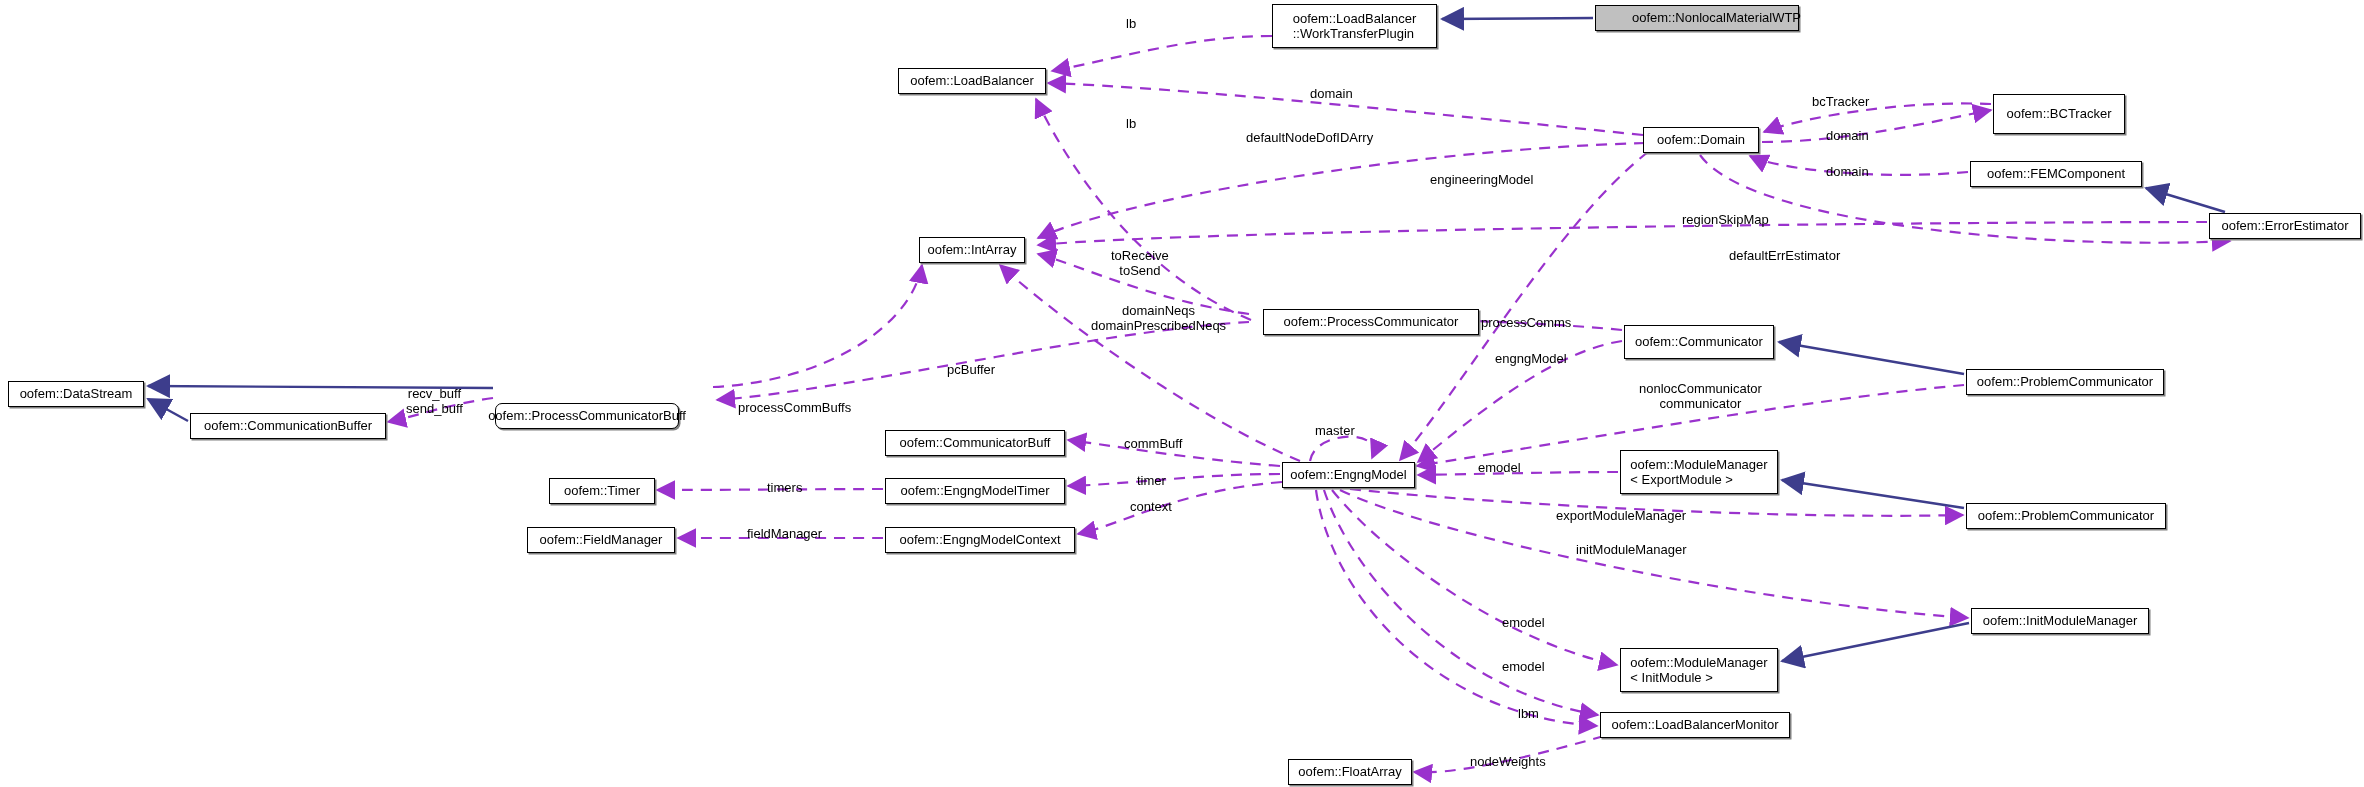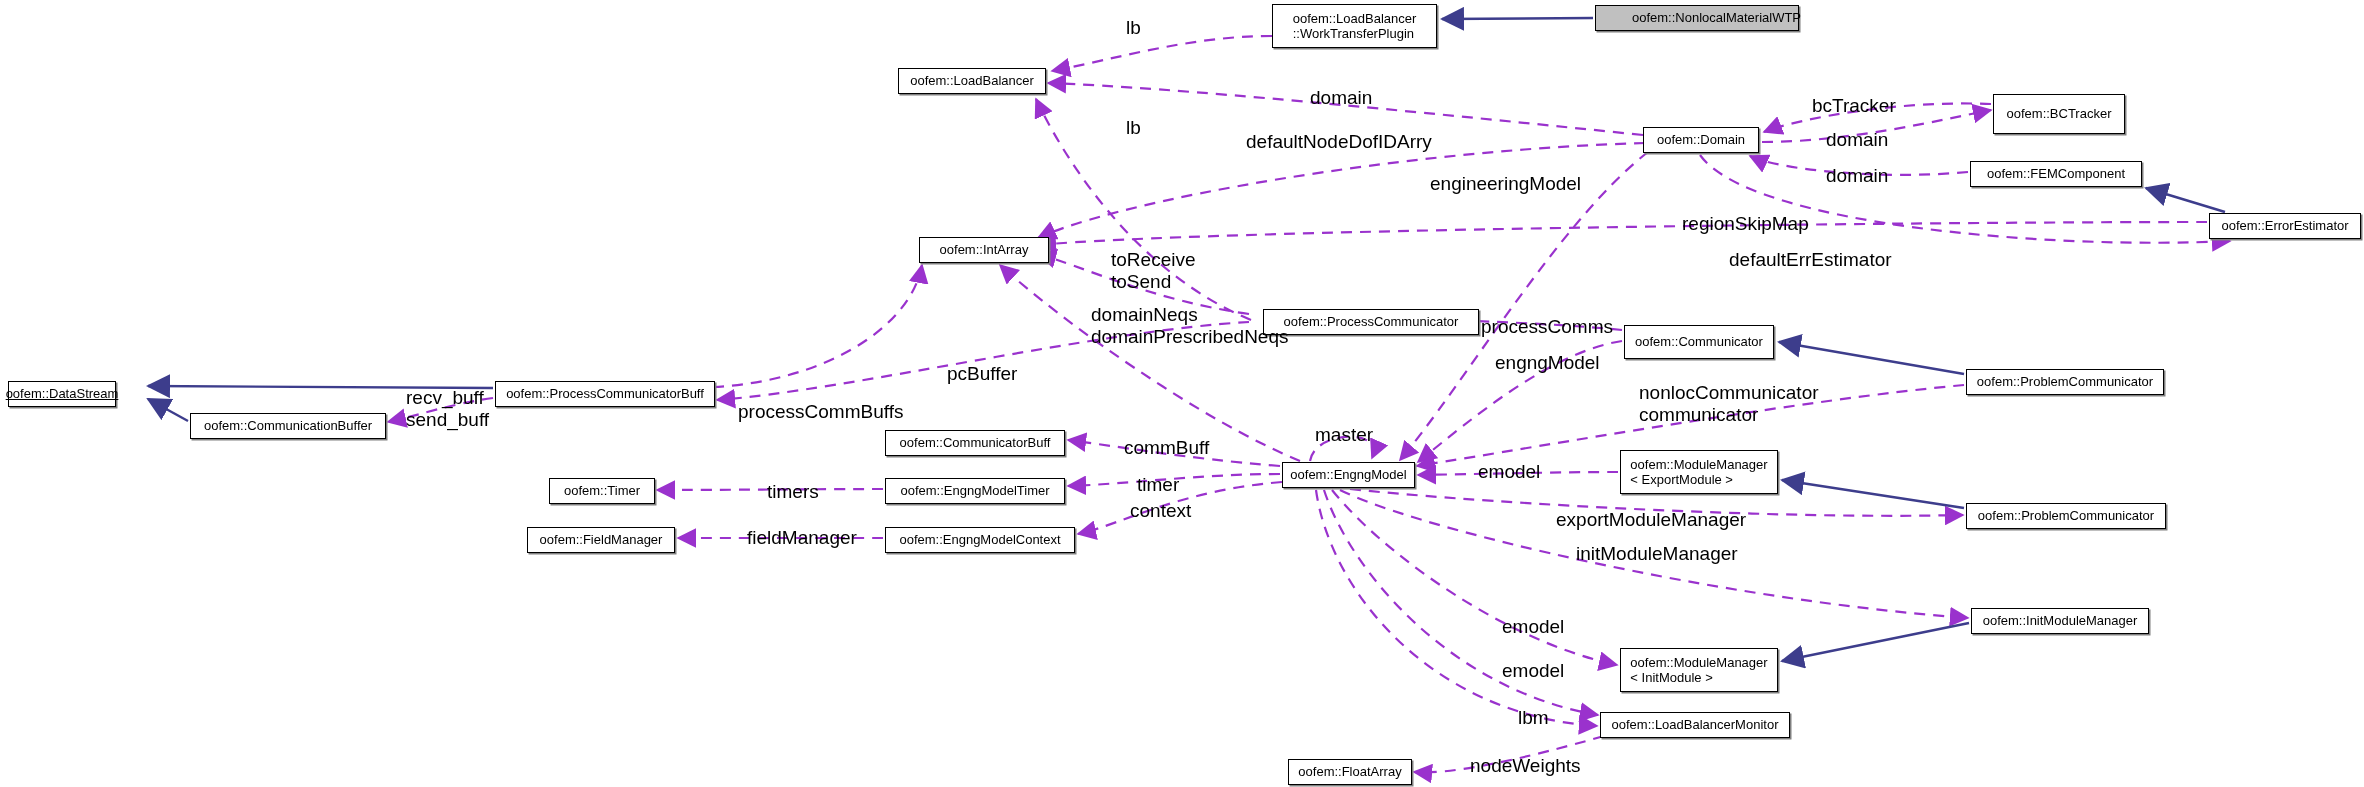--- a/index.html
+++ b/index.html
@@ -39,23 +39,24 @@
     padding: 2px 6px;
     z-index: 5;
   }
   .node.highlight {
     background: #c0c0c0;
     border: 1px solid #000000;
     padding-left: 45px;
   }
   .edge-label {
     position: absolute;
-    font-size: 19px;
+    font-size: 13px;
     color: #000000;
     white-space: pre;
+    text-align: center;
     line-height: 1.15;
     z-index: 6;
     background: transparent;
   }
 </style>
 </head>
 <body>
 
 <div id="canvas">
   <svg id="edges" viewBox="0 0 2364 787" xmlns="http://www.w3.org/2000/svg">
@@ -153,26 +154,26 @@
 
   <div id="nodes-layer">
       <div class="node" style="left: 1272px; top: 4px; width: 165px; height: 44px;">oofem::LoadBalancer
 ::WorkTransferPlugin</div>
       <div class="node highlight" style="left: 1595px; top: 5px; width: 204px; height: 26px;">oofem::NonlocalMaterialWTP</div>
       <div class="node" style="left: 898px; top: 68px; width: 148px; height: 26px;">oofem::LoadBalancer</div>
       <div class="node" style="left: 1643px; top: 127px; width: 116px; height: 26px;">oofem::Domain</div>
       <div class="node" style="left: 1993px; top: 94px; width: 132px; height: 40px;">oofem::BCTracker</div>
       <div class="node" style="left: 1970px; top: 161px; width: 172px; height: 26px;">oofem::FEMComponent</div>
       <div class="node" style="left: 2209px; top: 213px; width: 152px; height: 26px;">oofem::ErrorEstimator</div>
-      <div class="node" style="left: 919px; top: 237px; width: 130px; height: 26px;">oofem::IntArray</div>
+      <div class="node" style="left: 919px; top: 237px; width: 106px; height: 26px;">oofem::IntArray</div>
       <div class="node" style="left: 1251px; top: 309px; width: 216px; height: 26px; margin-left: 12px;">oofem::ProcessCommunicator</div>
       <div class="node" style="left: 1624px; top: 325px; width: 150px; height: 34px;">oofem::Communicator</div>
       <div class="node" style="left: 1966px; top: 369px; width: 198px; height: 26px;">oofem::ProblemCommunicator</div>
-      <div class="node" style="left: 8px; top: 381px; width: 108px; height: 26px; text-decoration: underline;">oofem::DataStream</div>
-      <div class="node" style="left: 495px; top: 381px; width: 220px; height: 26px;">oofem::ProcessCommunicatorBuff</div>
+      <div class="node" style="left: 8px; top: 381px; width: 136px; height: 26px;">oofem::DataStream</div>
+      <div class="node" style="left: 495px; top: 403px; width: 184px; height: 26px; border-radius: 7px;">oofem::ProcessCommunicatorBuff</div>
       <div class="node" style="left: 190px; top: 413px; width: 196px; height: 26px;">oofem::CommunicationBuffer</div>
       <div class="node" style="left: 1620px; top: 450px; width: 158px; height: 44px;">oofem::ModuleManager
 &lt; ExportModule &gt;</div>
       <div class="node" style="left: 885px; top: 430px; width: 180px; height: 26px;">oofem::CommunicatorBuff</div>
       <div class="node" style="left: 1282px; top: 462px; width: 133px; height: 26px;">oofem::EngngModel</div>
       <div class="node" style="left: 1966px; top: 503px; width: 200px; height: 26px;">oofem::ProblemCommunicator</div>
       <div class="node" style="left: 549px; top: 478px; width: 106px; height: 26px;">oofem::Timer</div>
       <div class="node" style="left: 885px; top: 478px; width: 180px; height: 26px;">oofem::EngngModelTimer</div>
       <div class="node" style="left: 527px; top: 527px; width: 148px; height: 26px;">oofem::FieldManager</div>
       <div class="node" style="left: 885px; top: 527px; width: 190px; height: 26px;">oofem::EngngModelContext</div>

